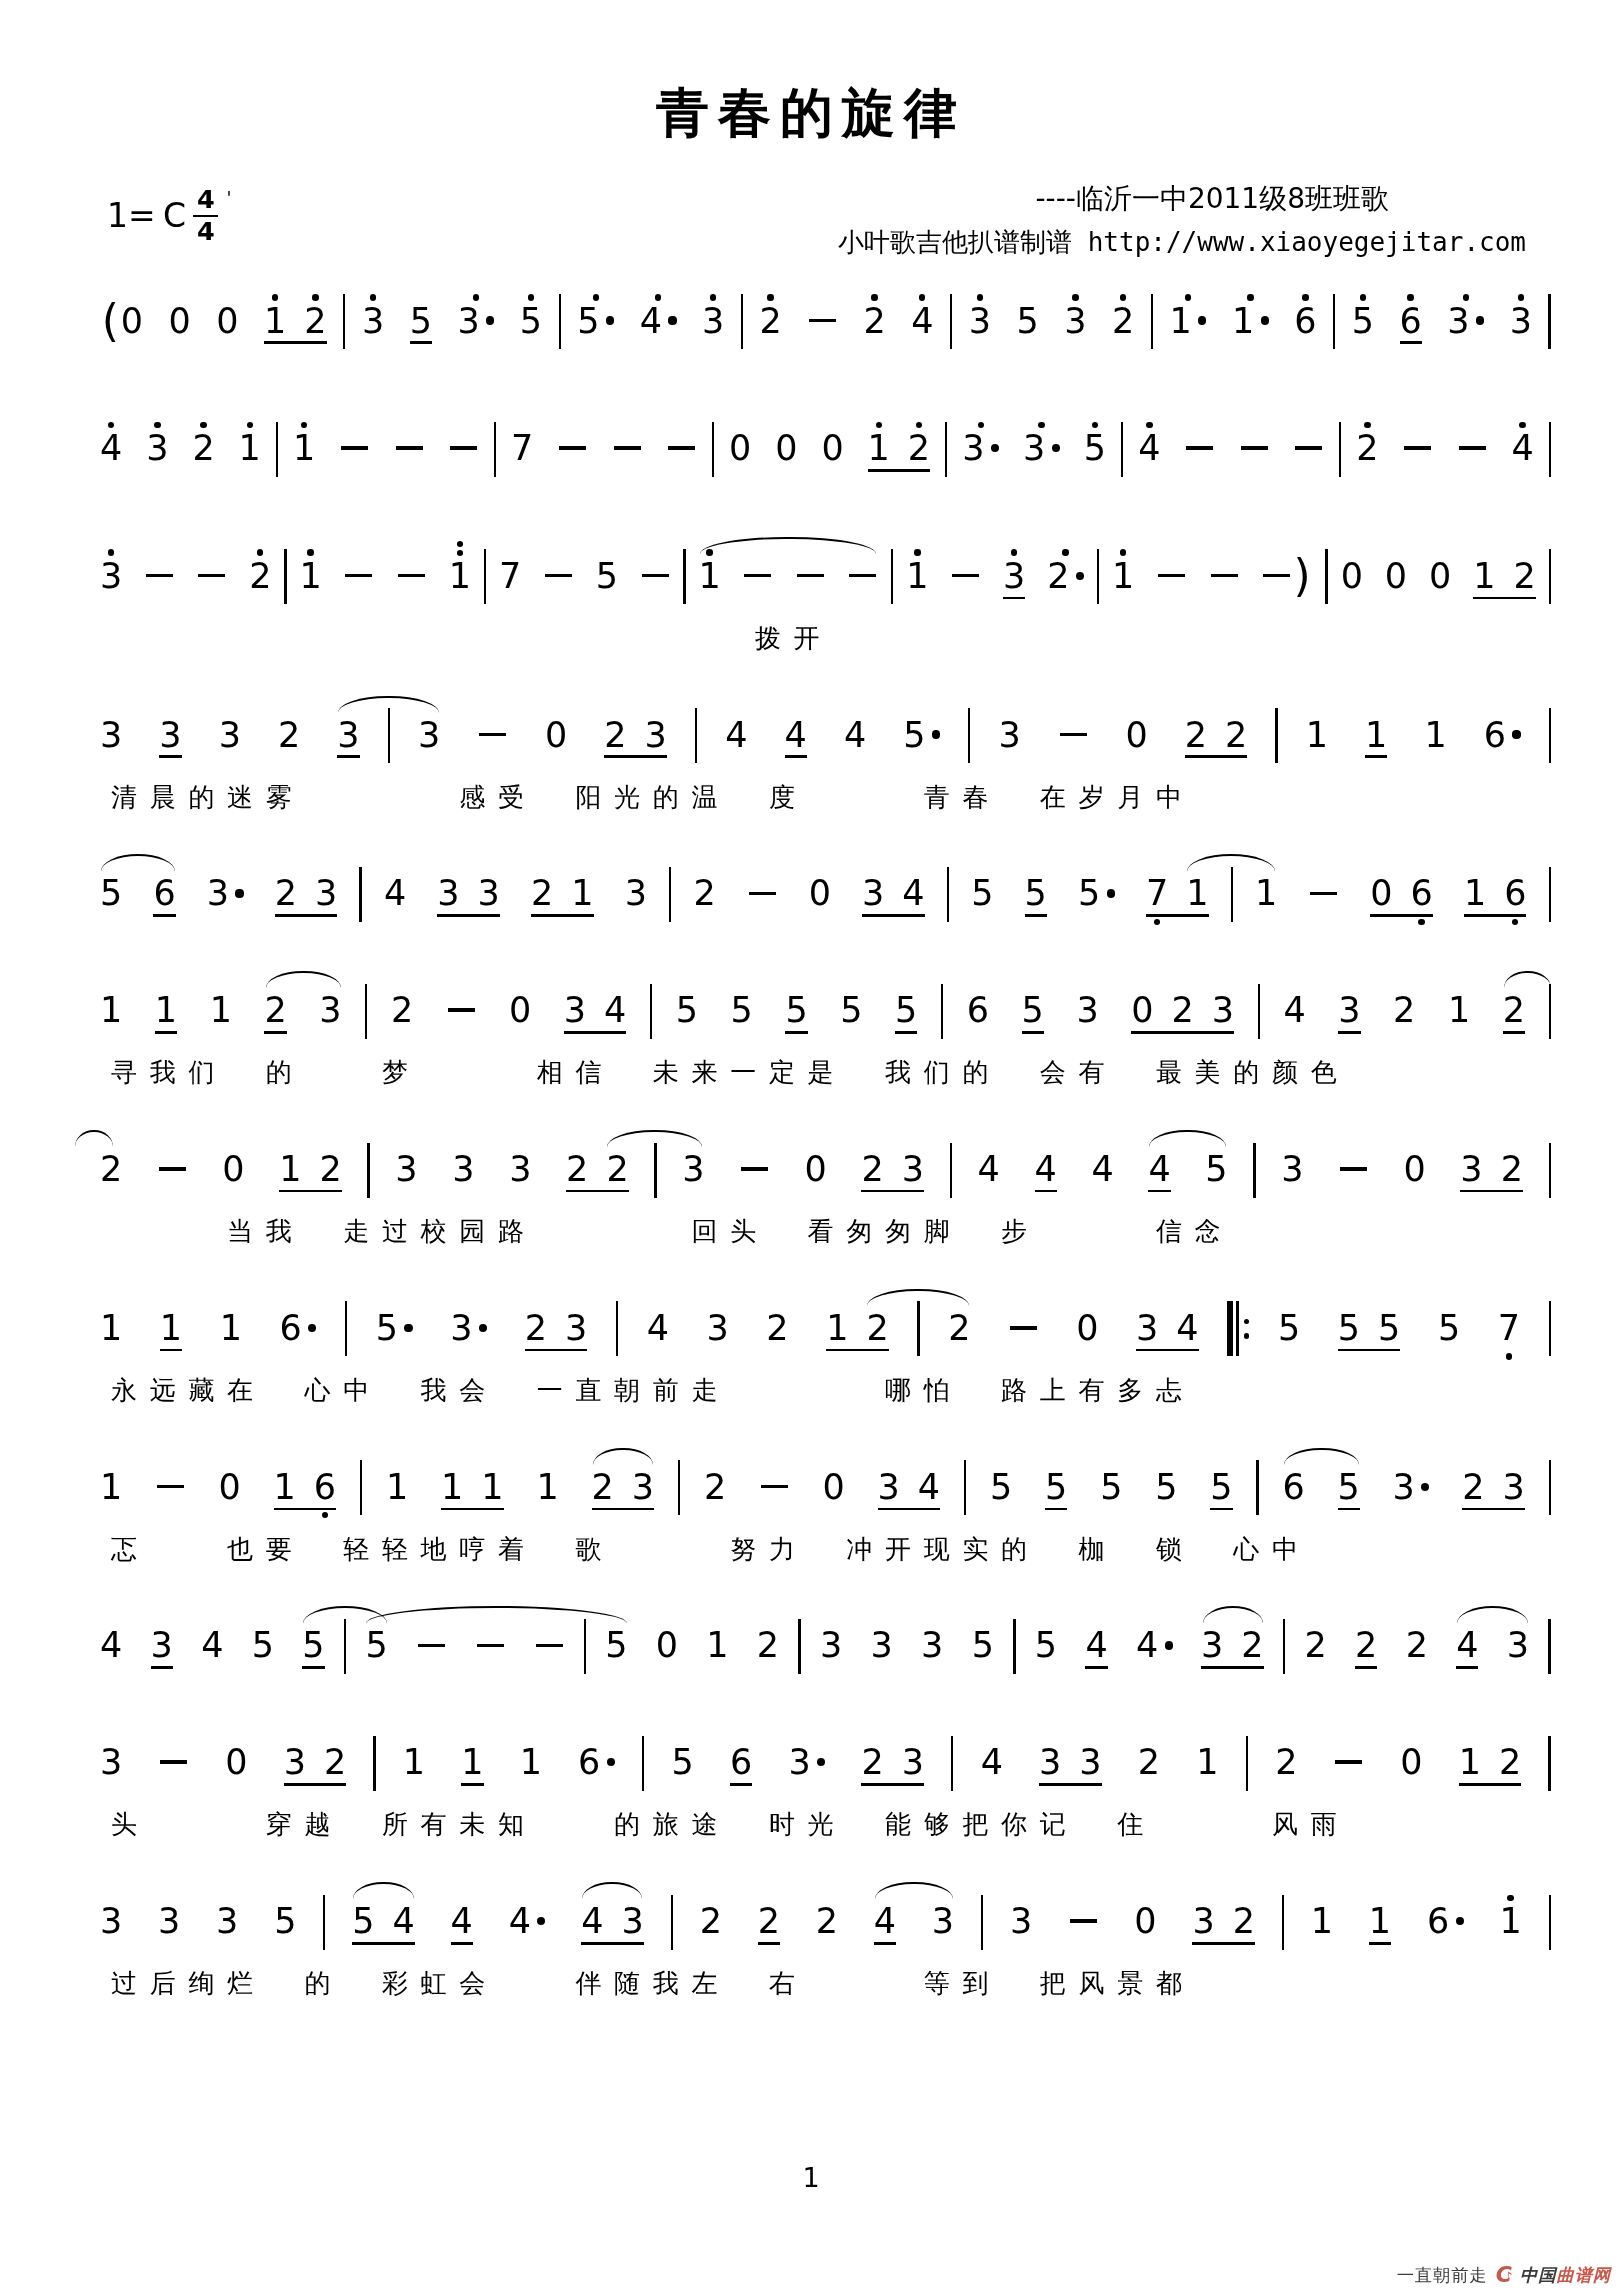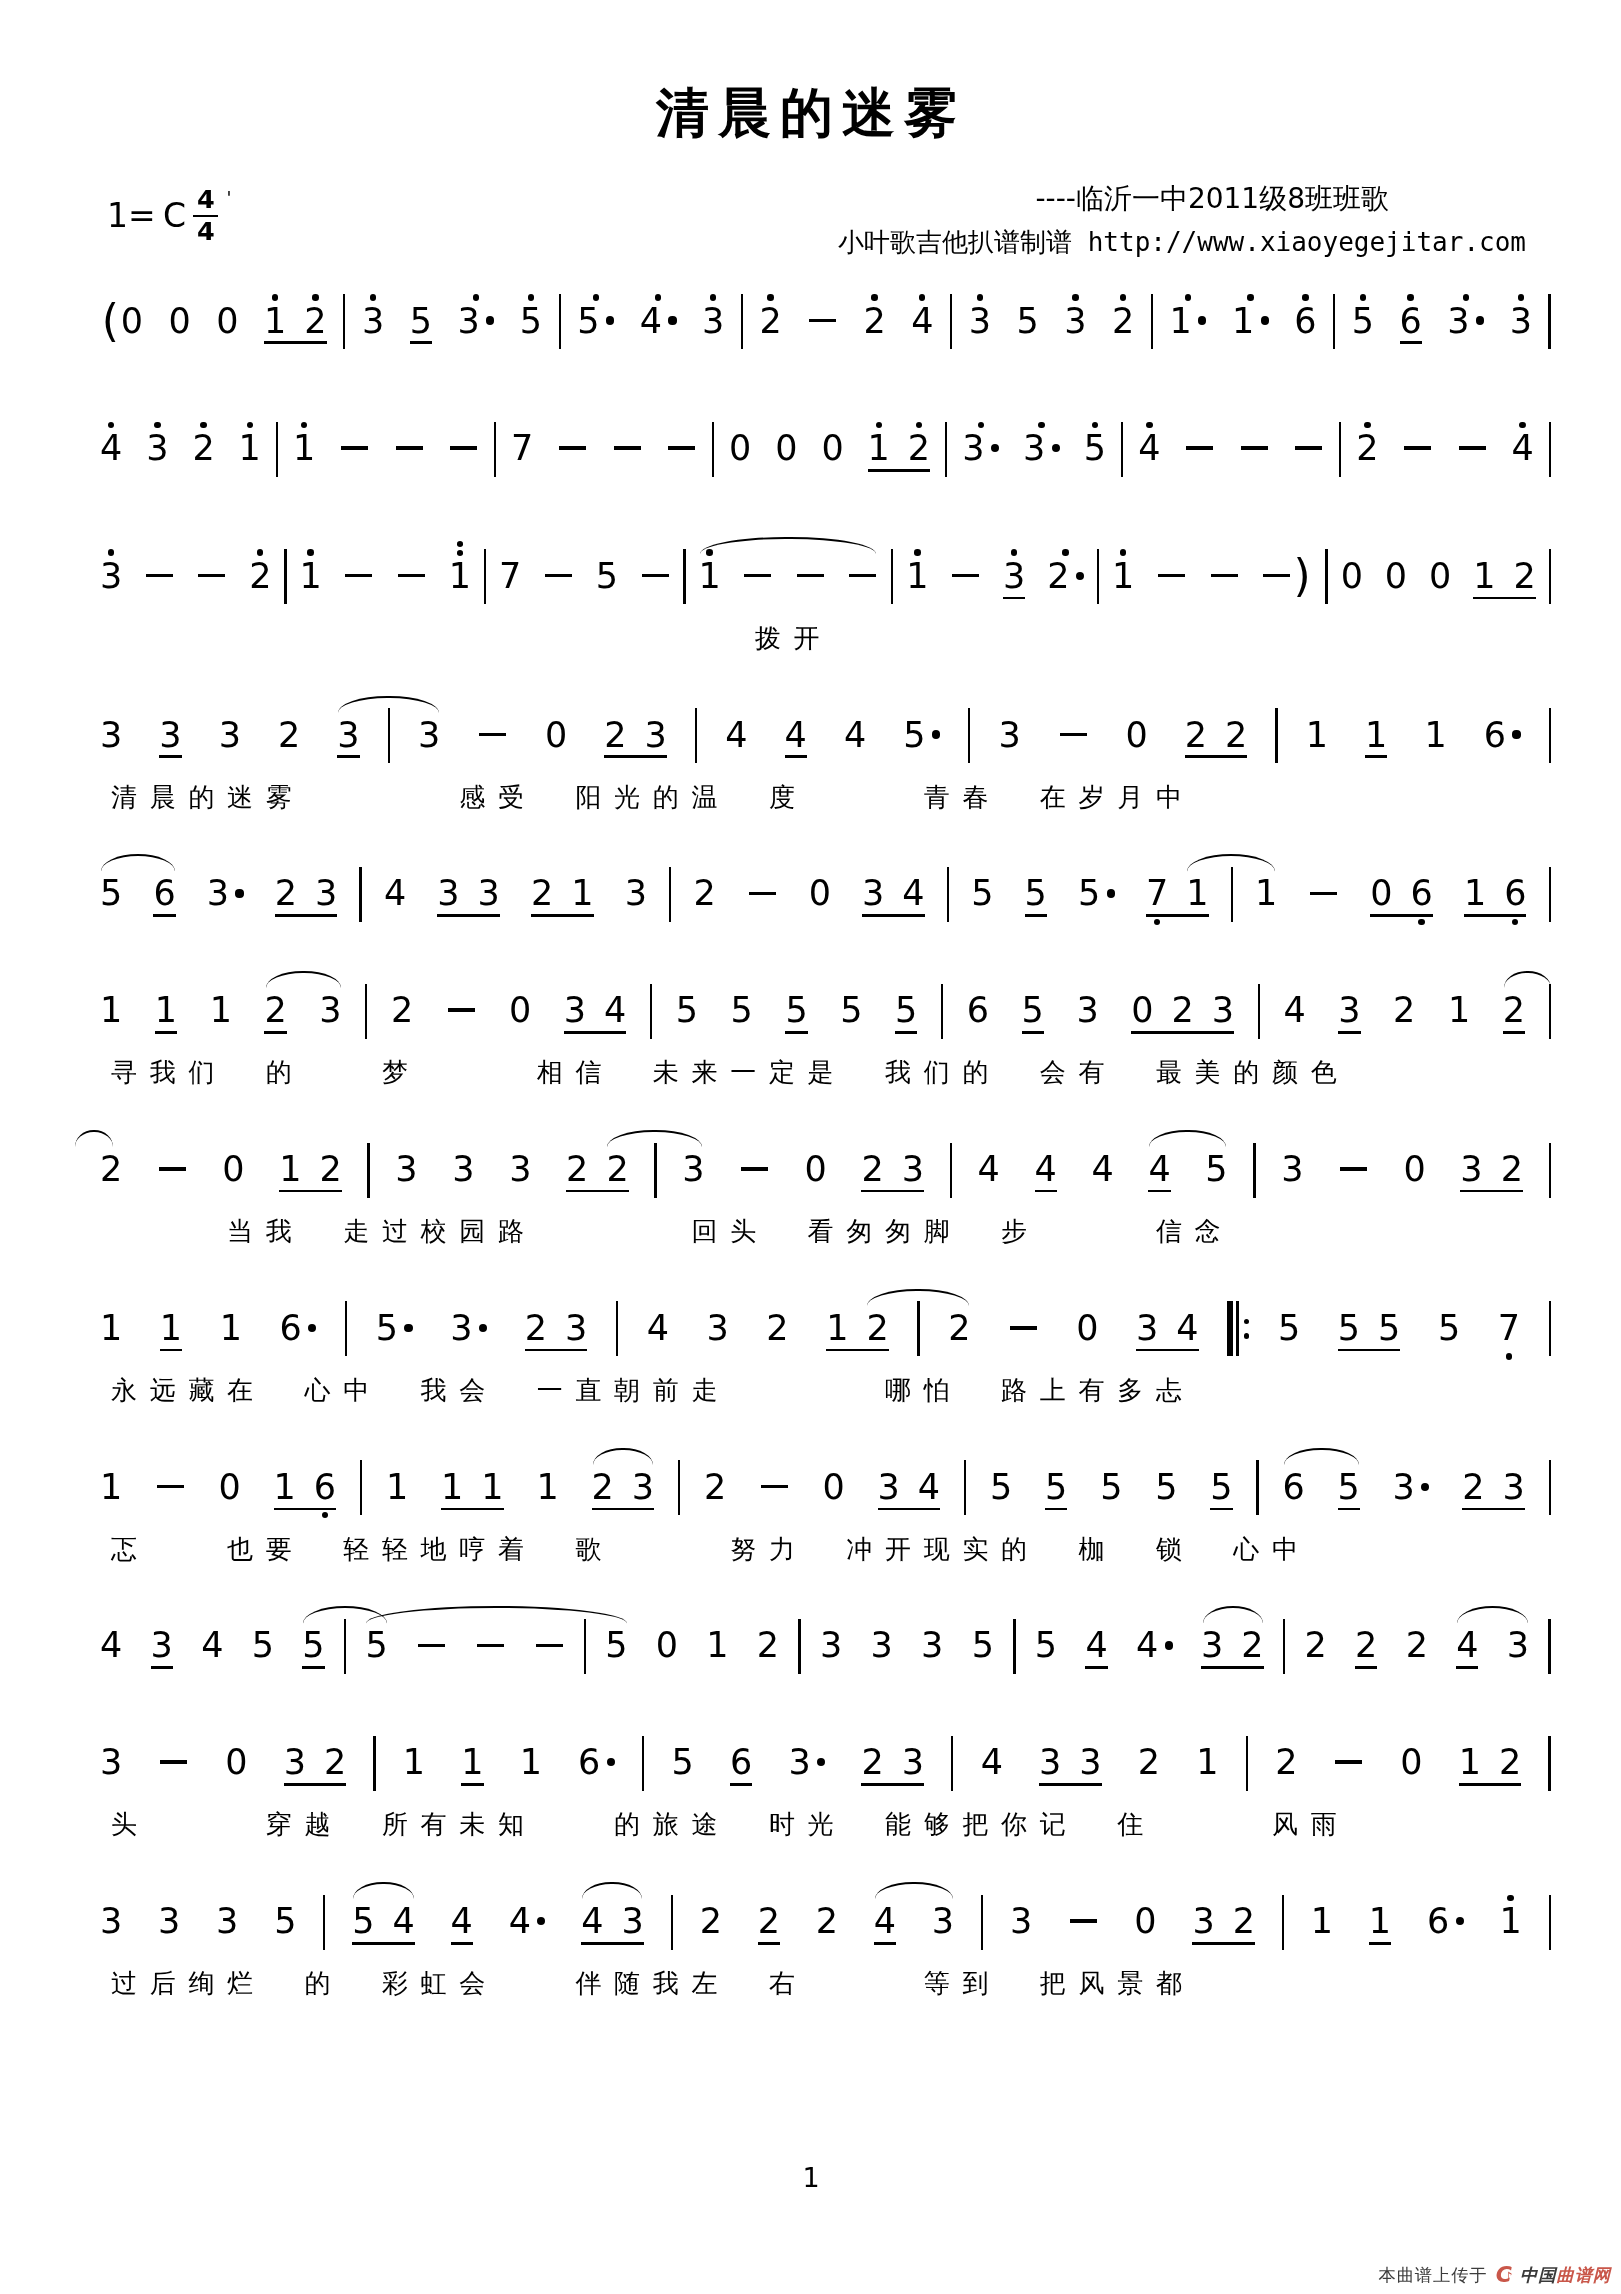--- a/index.html
+++ b/index.html
@@ -53,21 +53,21 @@
   .footer .pre{color:#3c3c3c;font-weight:500;letter-spacing:0.9px;}
   .sitelogo{position:relative;font-weight:800;font-size:22px;line-height:22px;font-style:italic;}
   .sitelogo .note{position:absolute;left:9px;top:1.8px;font-size:12.7px;font-style:normal;}
   .sitename{font-weight:800;font-style:italic;letter-spacing:0.9px;}
 </style>
 </head>
 <body>
 
 <div class="page">
 
-  <div class="title">清晨的迷雾</div>
+  <div class="title">青春的旋律</div>
 
   <div class="dedication">----临沂一中2011级8班班歌</div>
 
   <div class="credit">小叶歌吉他扒谱制谱  http://www.xiaoyegejitar.com</div>
 
   <div class="keytime">
     <span>1=</span>
       <span>C</span>
     <span class="frac">
       <span class="ftop">4</span>
@@ -3097,21 +3097,21 @@
           <div class="arc" style="left: 491px; width: 60px;"></div>
           <div class="arc" style="left: 784px; width: 78px;"></div>
         </div>
         <div class="lyrics">过后绚烂　的　彩虹会　　伴随我左　右　　　等到　把风景都</div>
       </div>
     </div>
 
   <div class="pagenum">1</div>
 
   <div class="footer">
-    <span class="pre">本曲谱上传于</span>
+    <span class="pre">一直朝前走</span>
     <span class="sitelogo" style="color: rgb(201, 87, 74);">
       <span>C</span>
       <span class="note">♪</span>
     </span>
     <span class="sitename">
       <span class="dark" style="color: rgb(58, 58, 58);">中国</span><span class="red" style="color: rgb(201, 87, 74);">曲谱网</span>
     </span>
   </div>
 
 </div>

